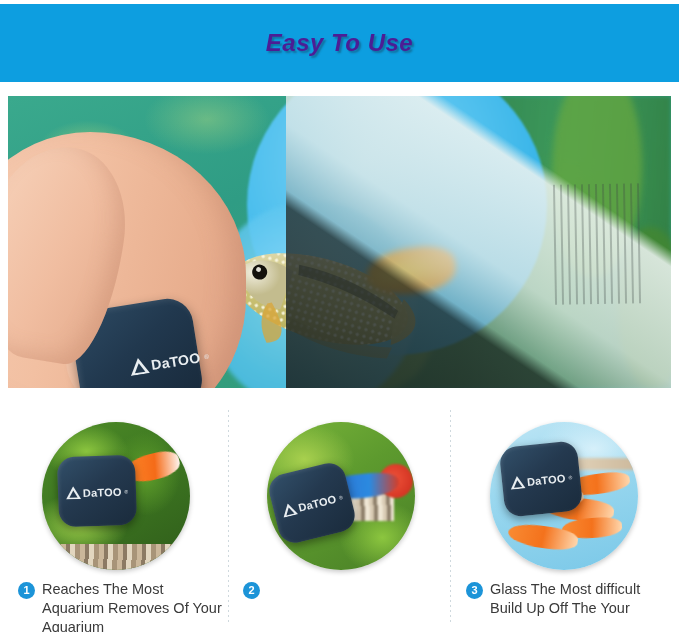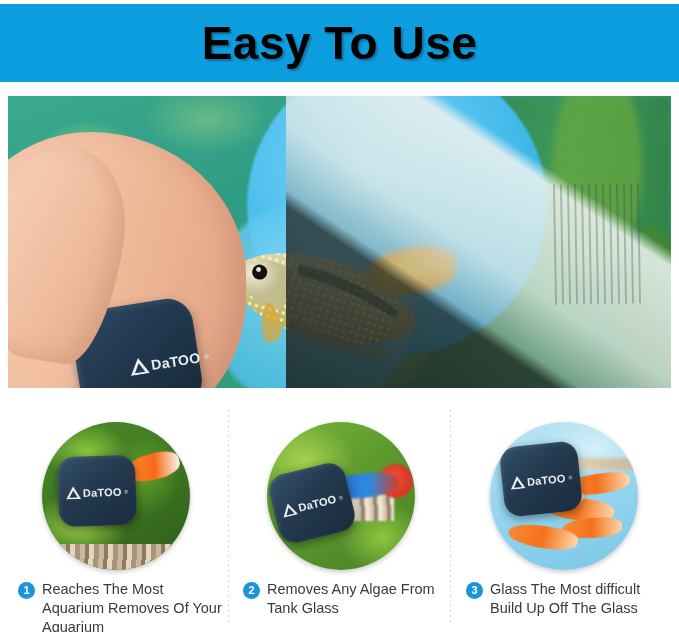--- a/index.html
+++ b/index.html
@@ -21,25 +21,26 @@
     left: 0;
     top: 4px;
     width: 679px;
     height: 78px;
     background: #0d9ee0;
     display: flex;
     align-items: center;
     justify-content: center;
   }
   .banner-title {
-    color: #000000;
-    font-size: 46px;
+    color: #4c1d95;
+    font-size: 24px;
     font-weight: bold;
     letter-spacing: 0.5px;
     text-shadow: 2px 2px 2px rgba(20,60,85,0.45);
+    font-style: italic;
   }
 
   
   .hero {
     position: absolute;
     left: 8px;
     top: 96px;
     width: 663px;
     height: 292px;
     overflow: hidden;
@@ -490,24 +491,20 @@
               <polygon points="7.5,4.2 11.6,11.4 3.4,11.4" fill="#24394f"></polygon>
             </svg>
           </span>
           <span class="logo-text">DaTOO</span>
           <span class="logo-reg">®</span>
         </div>
       </div>
     </div>
     <div class="caption">
       <div class="badge">2</div>
-      <div class="caption-text">
-        <span>Removes Any Algae</span>
-        <span>From Tank Glass</span>
-      </div>
     </div>
   </div>
 
   <div class="card card-3">
     <div class="thumb">
       <div class="thumb-inner t3-bg"></div>
       <div class="t3-sand"></div>
       <div class="koi koi-a"></div>
       <div class="koi koi-b"></div>
       <div class="koi koi-c"></div>
@@ -523,18 +520,18 @@
           </span>
           <span class="logo-text">DaTOO</span>
           <span class="logo-reg">®</span>
         </div>
       </div>
     </div>
     <div class="caption">
       <div class="badge">3</div>
       <div class="caption-text">
         <span>Glass The Most difficult</span>
-        <span>Build Up Off The Glass</span>
+        <span>Build Up Off The Your</span>
       </div>
     </div>
   </div>
 
 </div>
 
 </body></html>

